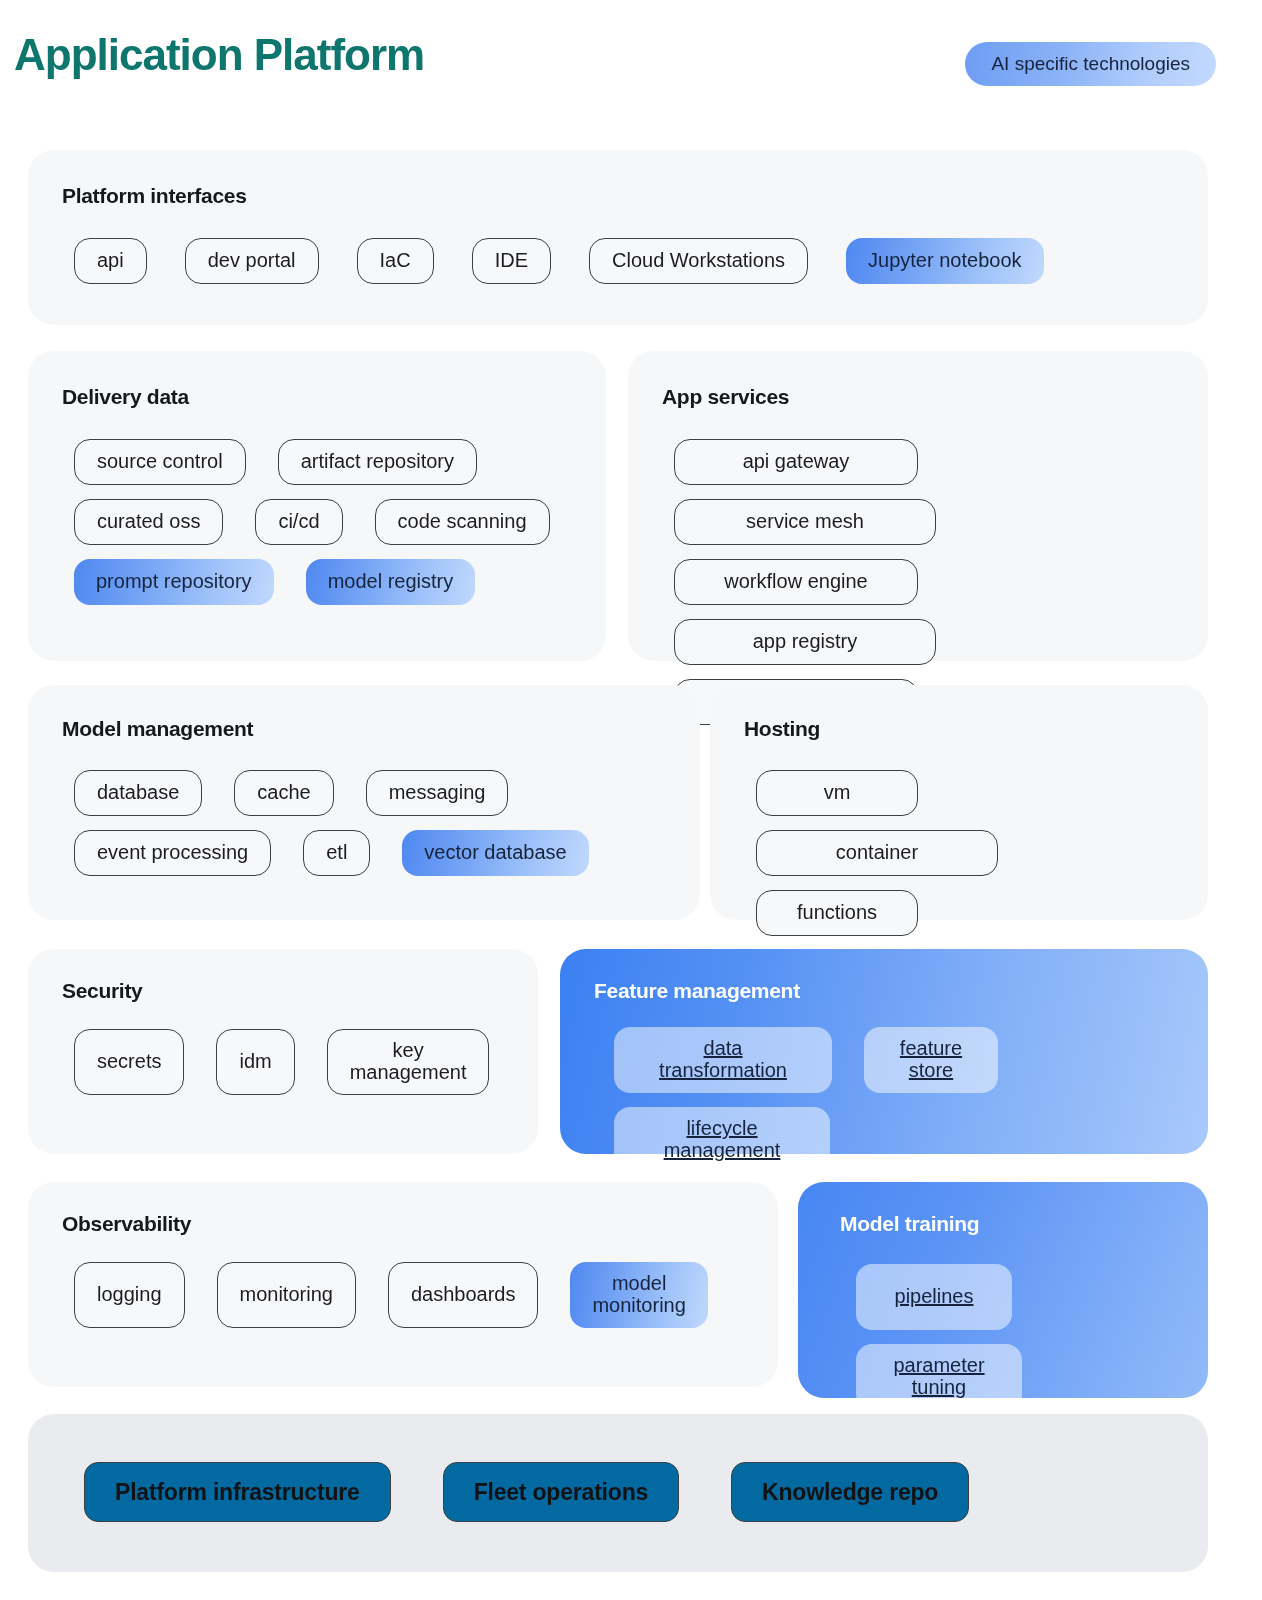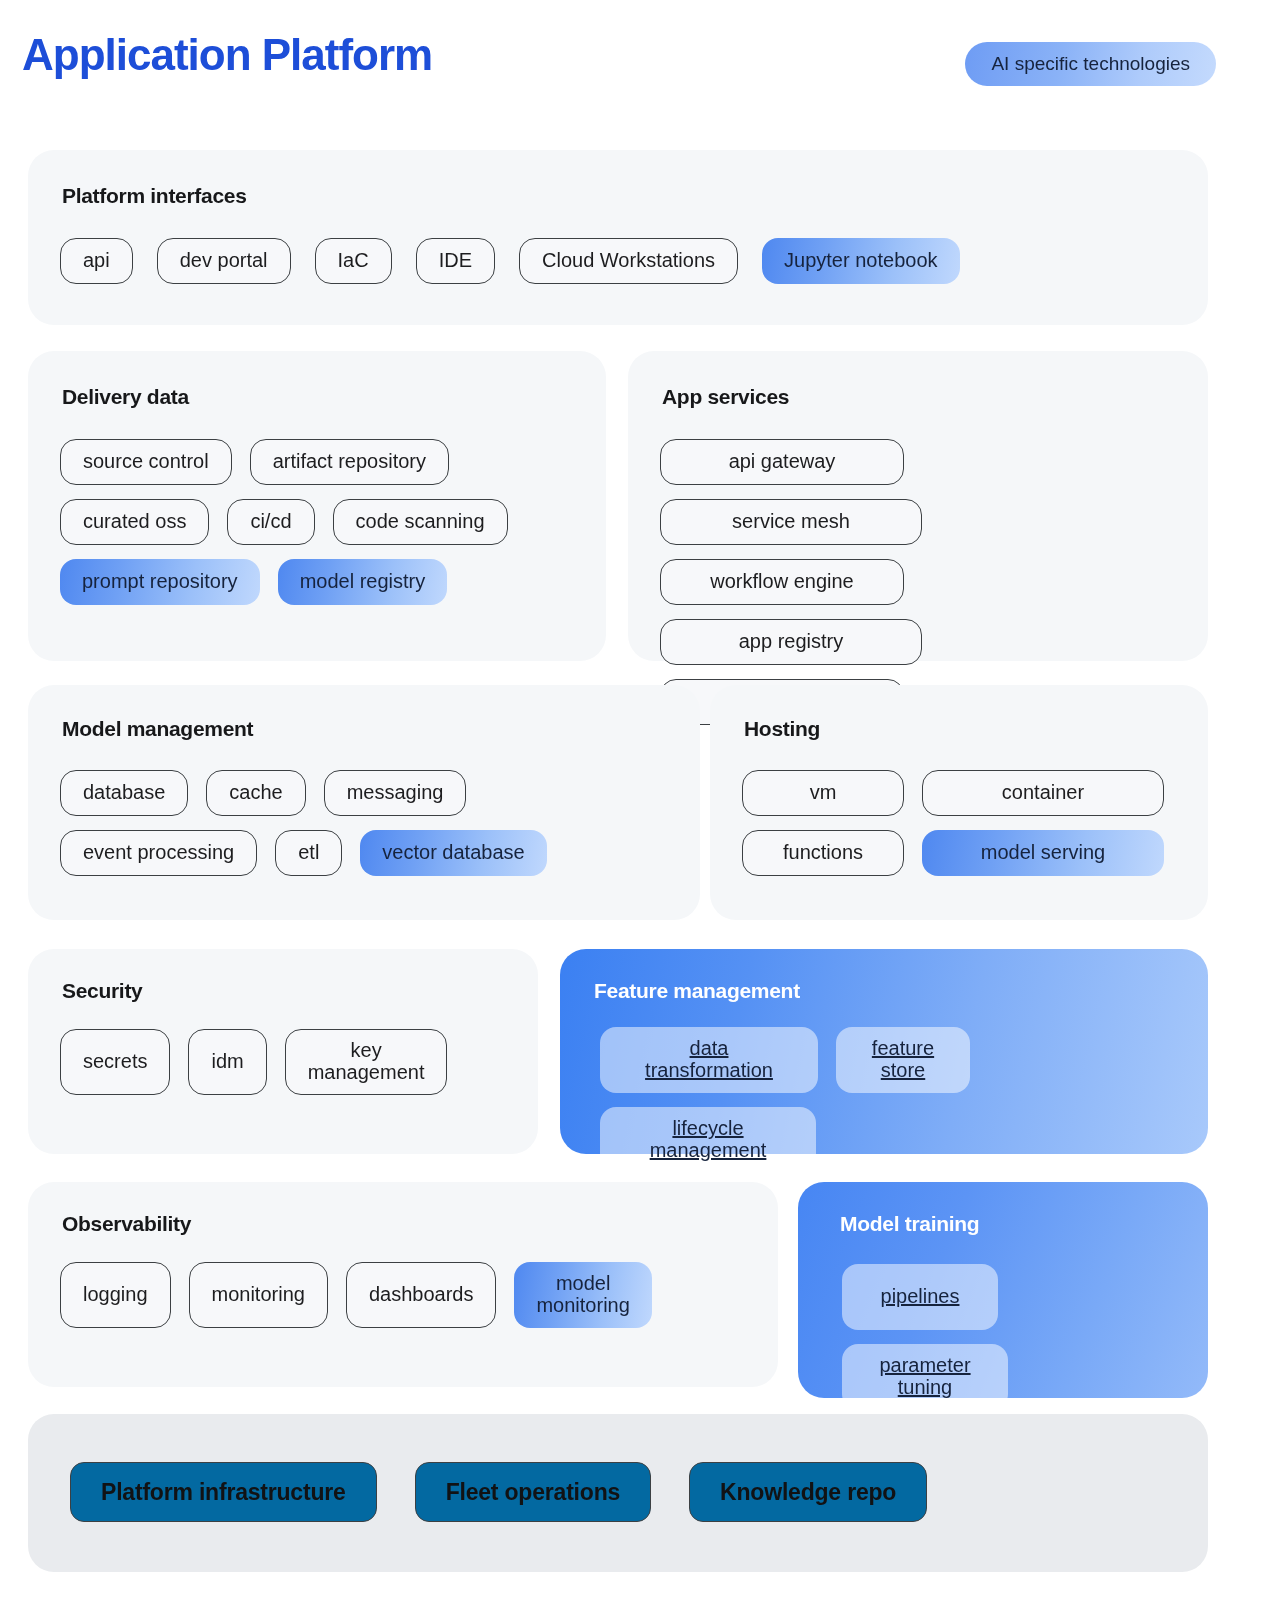--- a/index.html
+++ b/index.html
@@ -23,26 +23,26 @@
 
   
   .header {
     position: absolute;
     left: 0; top: 0;
     width: 1262px;
     height: 120px;
   }
   .page-title {
     position: absolute;
-    left: 22px;
+    left: 14px;
     top: 30px;
     font-size: 44px;
     font-weight: 700;
     letter-spacing: -1.0px;
-    color: #1d4ed8;
+    color: #0f766e;
     line-height: 1.15;
   }
   .legend-pill {
     position: absolute;
     right: 46px;
     top: 42px;
     height: 44px;
     padding: 0 26px;
     display: flex;
     align-items: center;
@@ -90,20 +90,21 @@
     text-align: right;
     height: 46px;
     padding: 0 22px;
     border-radius: 16px;
     border: 1.6px solid #3c4043;
     background: #f7f8fa;
     color: #1d1d1f;
     font-size: 20px;
     line-height: 1.08;
     white-space: nowrap;
+    margin-left: 14px;
   }
   .chip.two-line {
     height: 66px;
     white-space: normal;
     flex-direction: column;
     justify-content: center;
   }
 
   
   .chip.ai {

